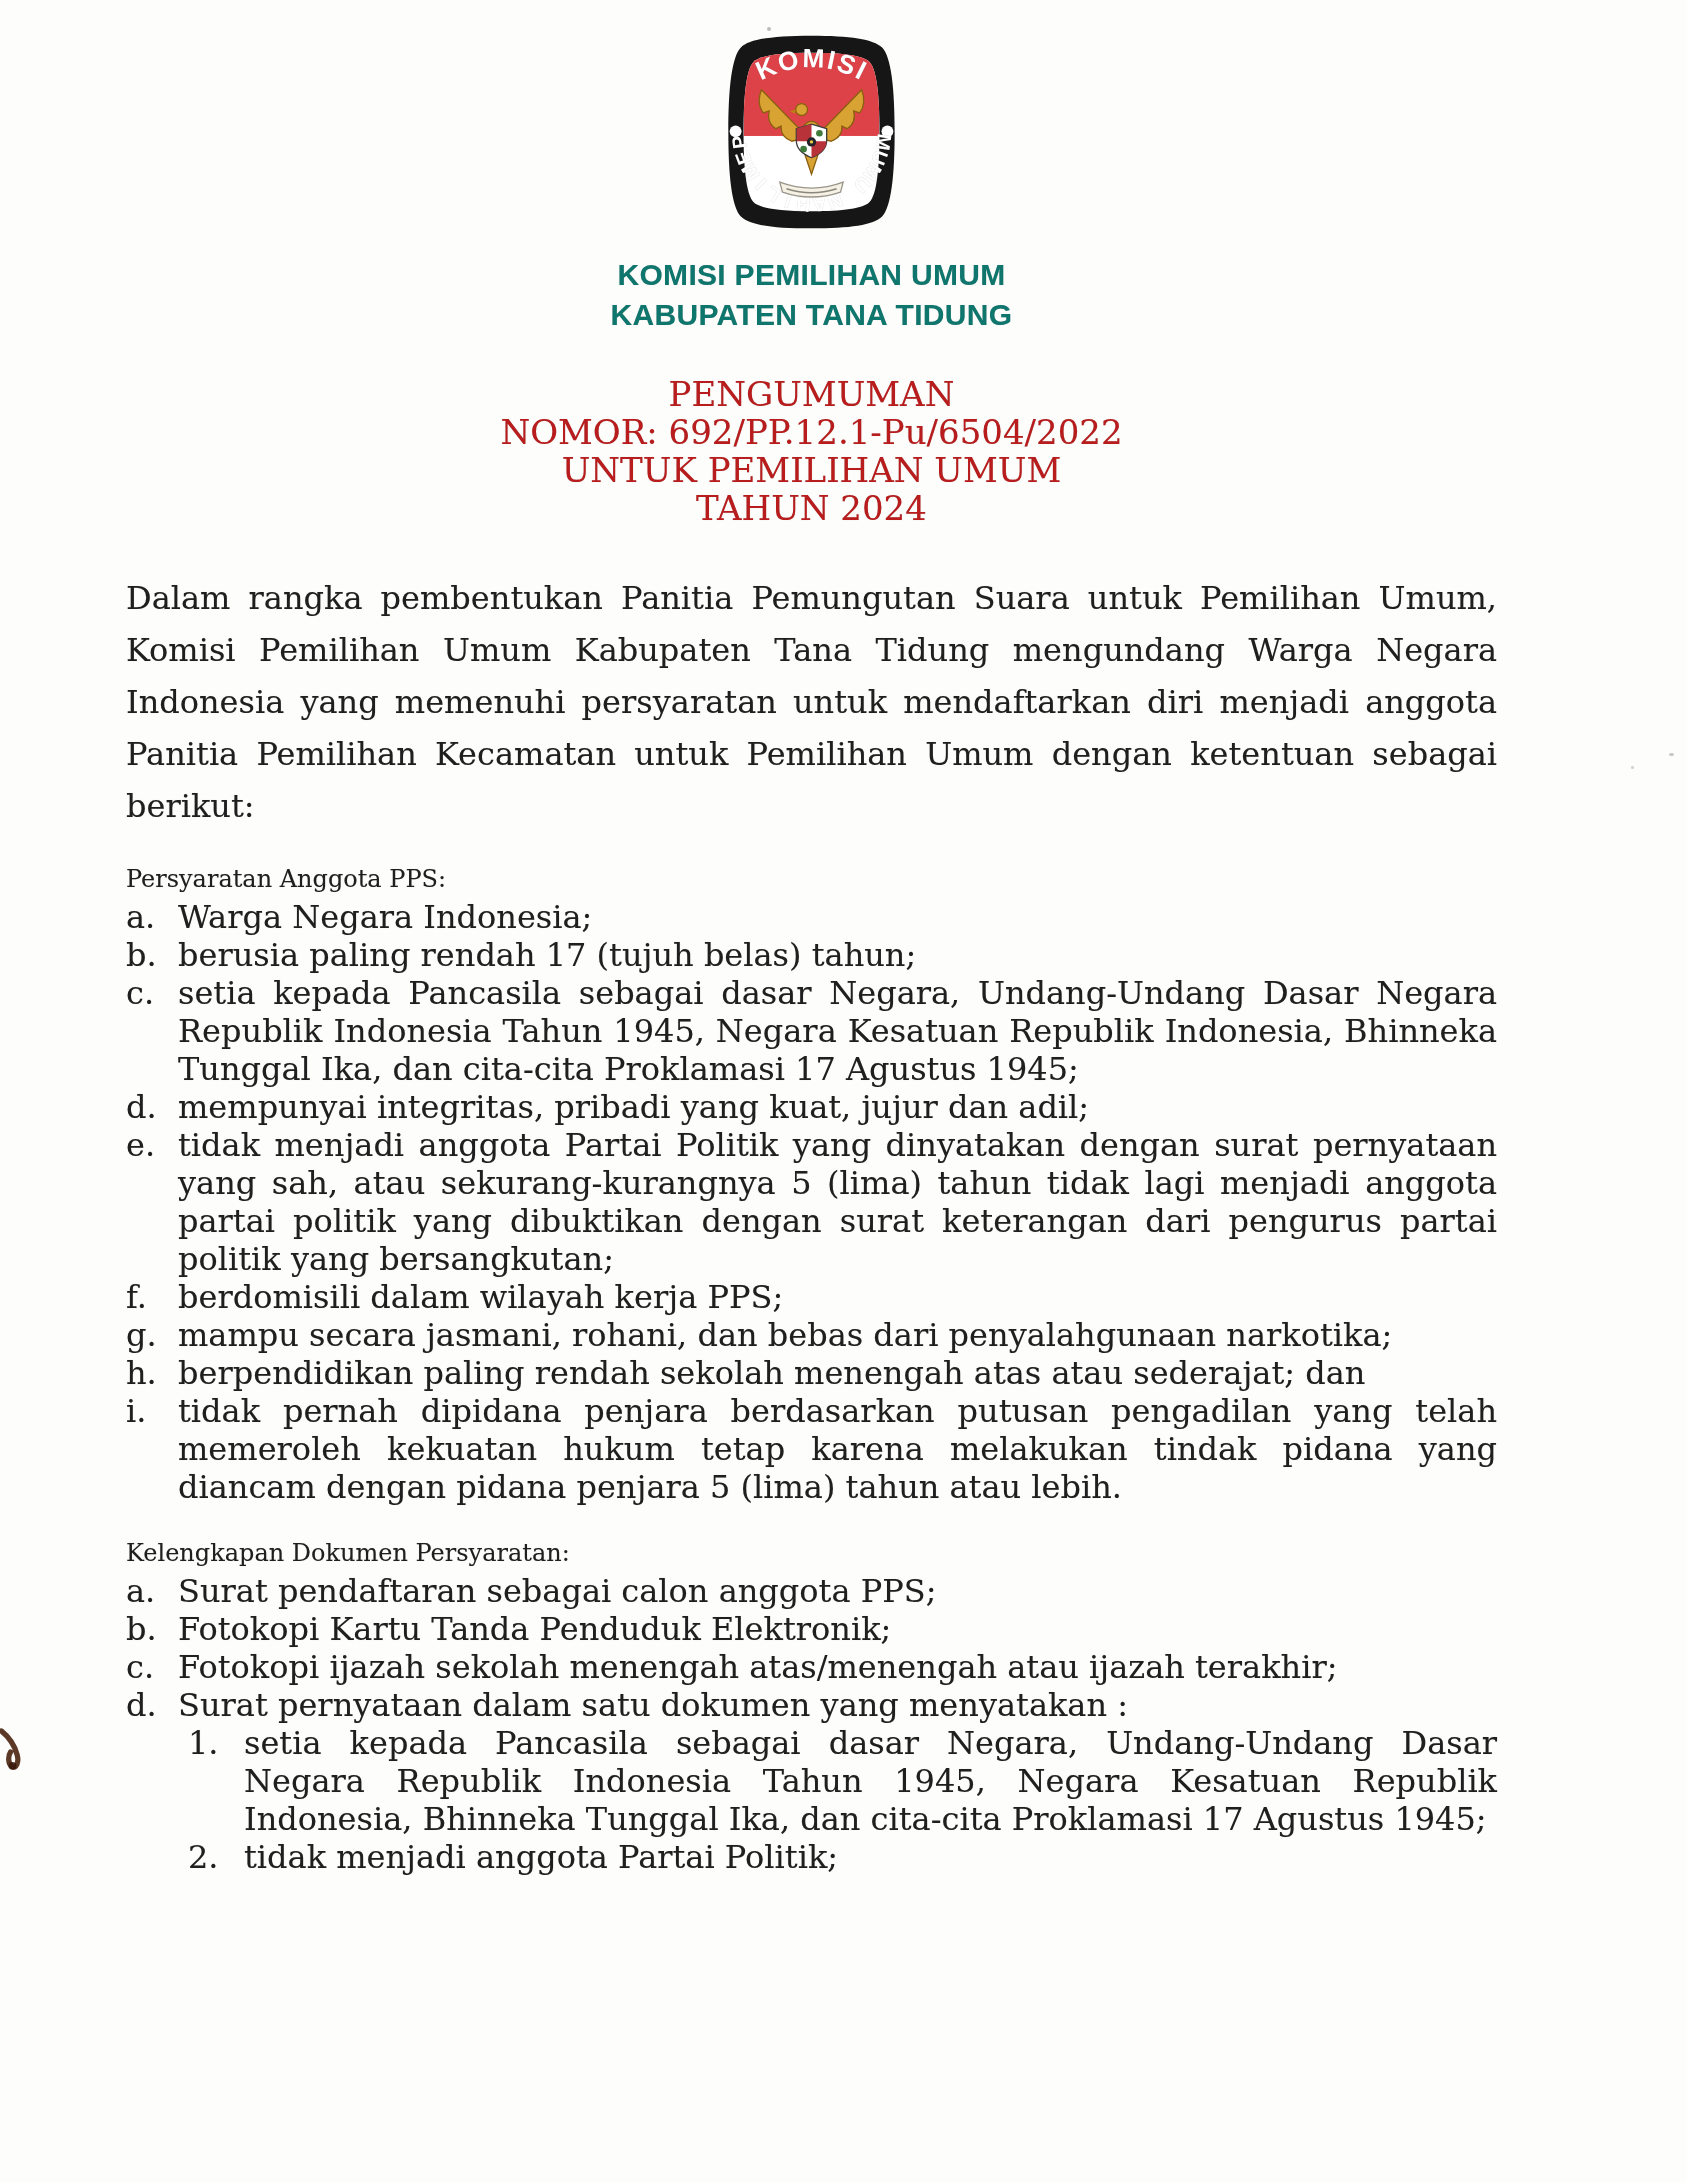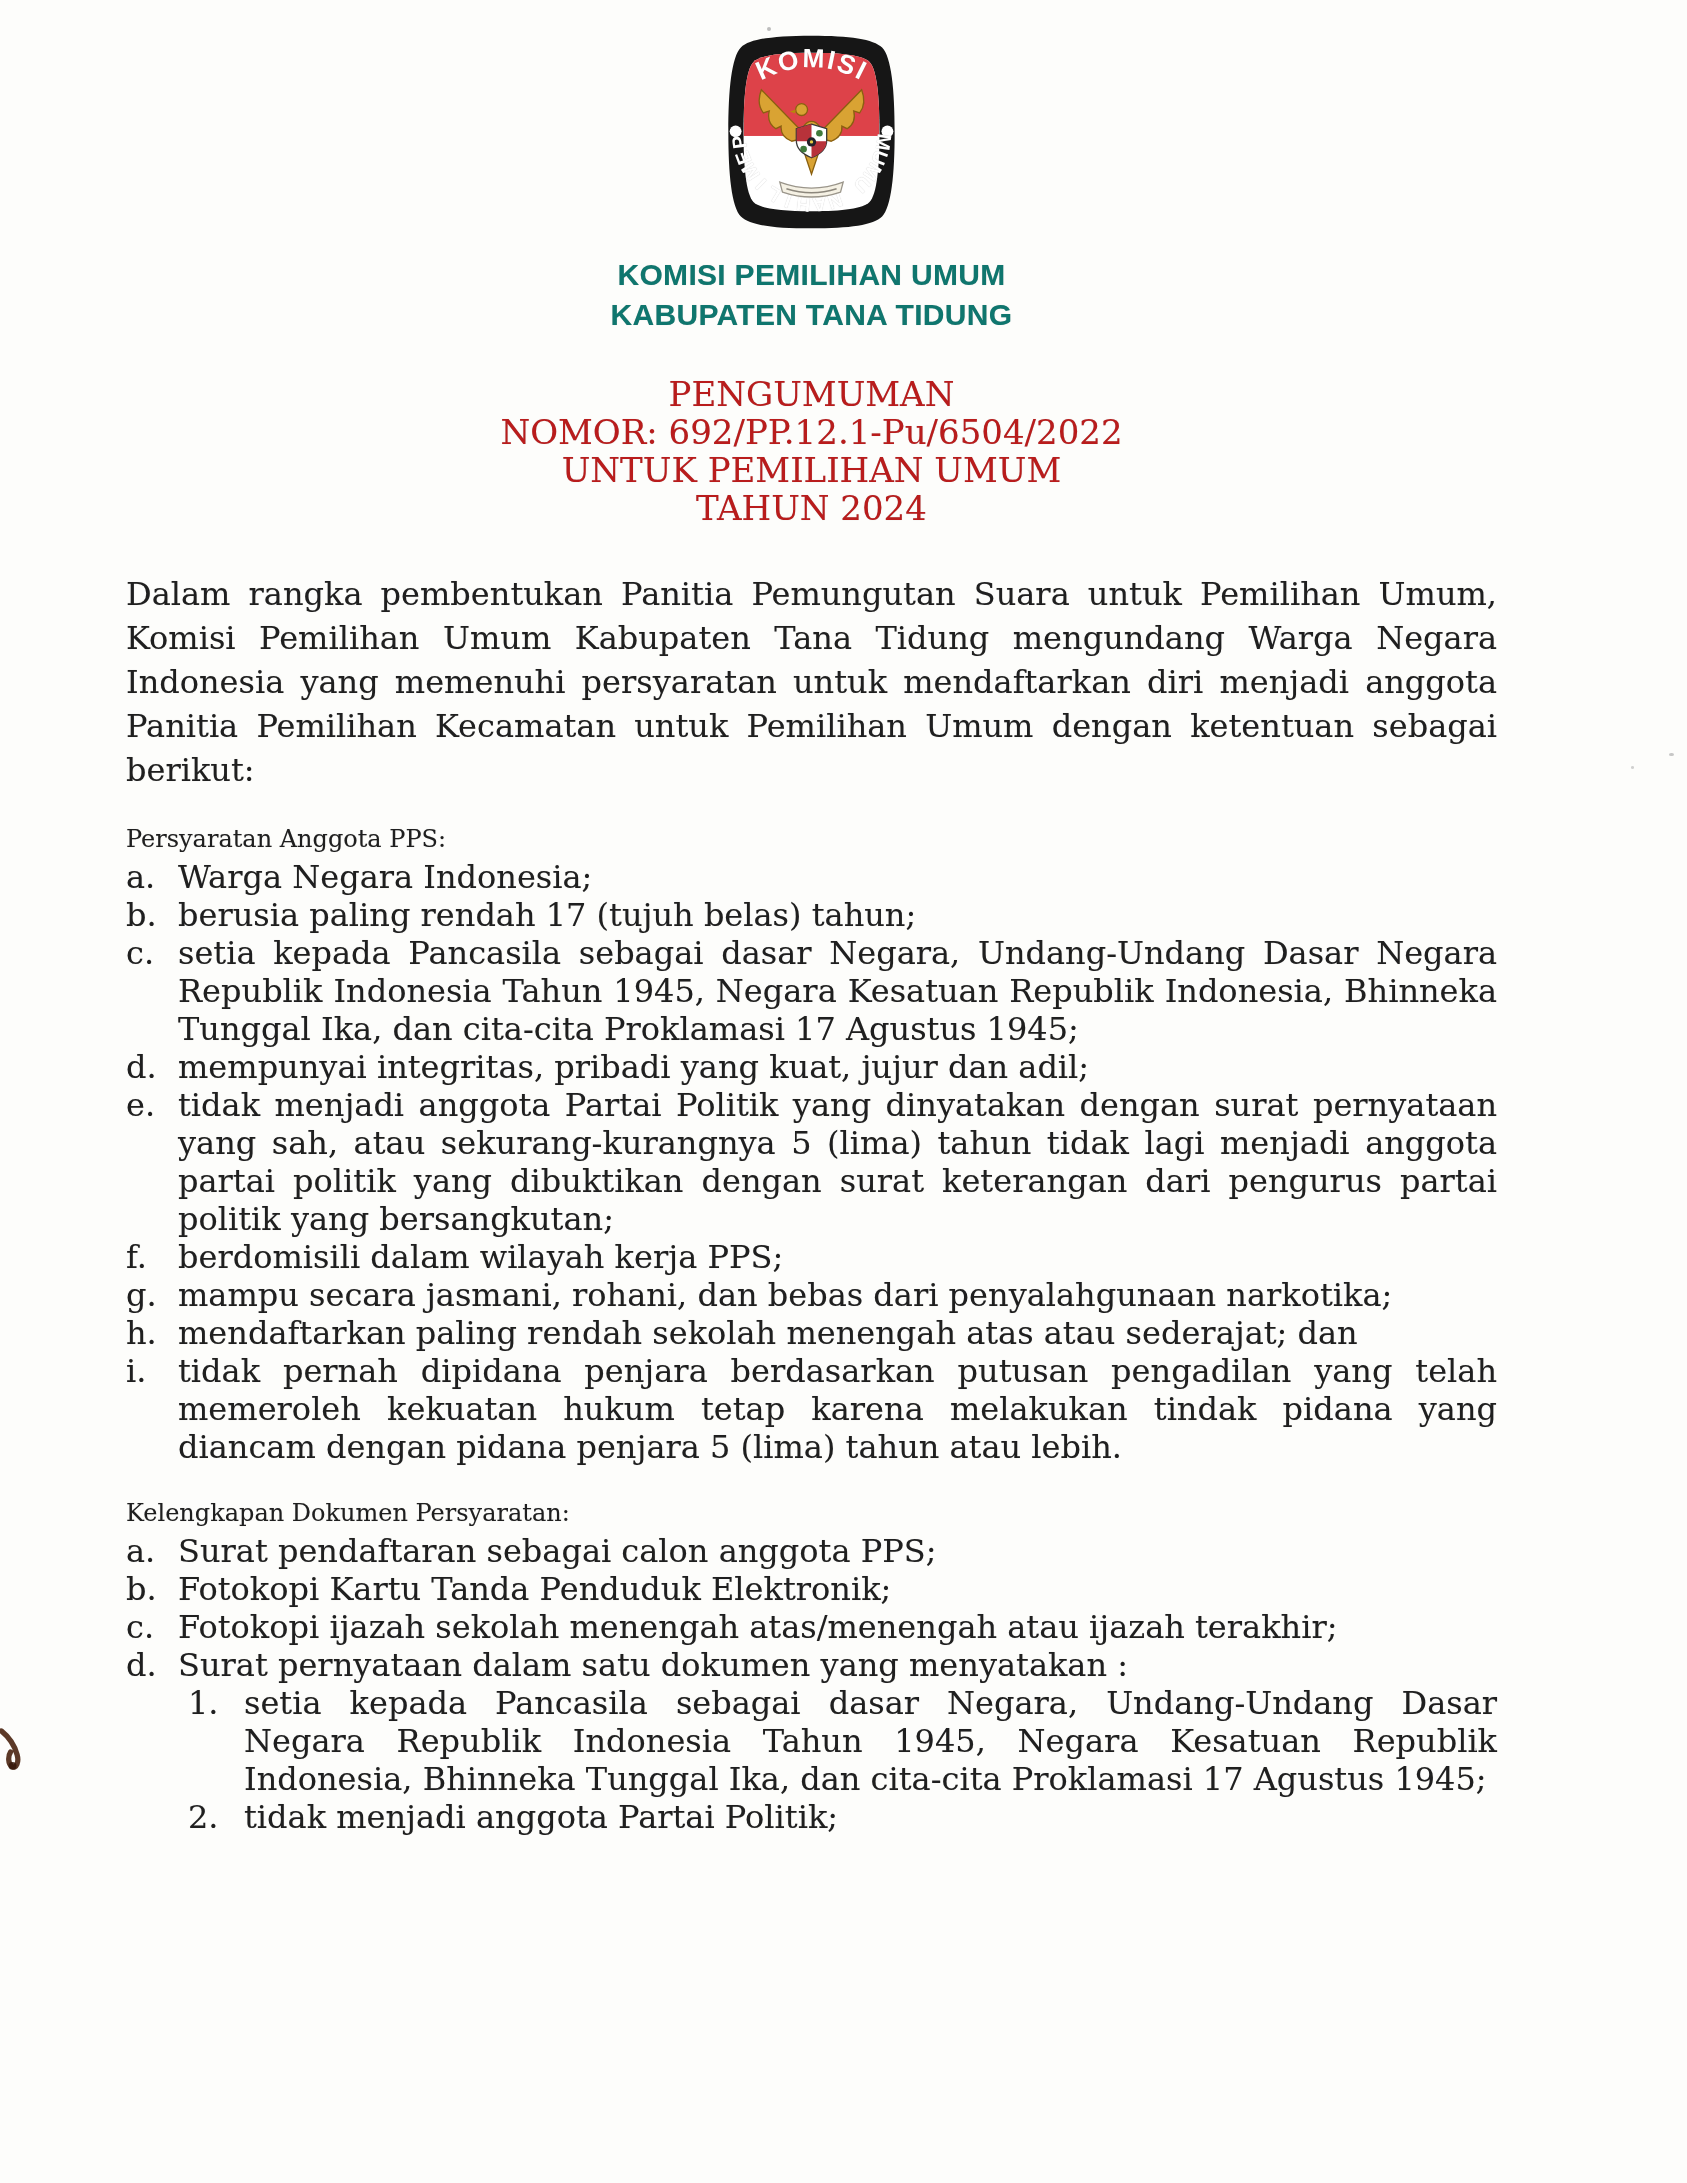--- a/index.html
+++ b/index.html
@@ -33,21 +33,21 @@
 
   .title-block {
     margin-top:40px;
     text-align:center;
     font-size:34px; line-height:38px;
     color:#b91c1c;
   }
 
   .para {
     margin:45px 0 0 0;
-    font-size:32px; line-height:44px;
+    font-size:32px; line-height:52px;
     text-align:justify;
   }
 
   .sect-heading {
     margin-top:28px;
     font-size:24px; line-height:38px;
   }
 
   .list { margin:0; }
   .li { display:flex; align-items:flex-start; }
@@ -186,21 +186,21 @@
       <div class="li">
         <span class="marker">f.</span>
         <span class="txt">berdomisili dalam wilayah kerja PPS;</span>
       </div>
       <div class="li">
         <span class="marker">g.</span>
         <span class="txt">mampu secara jasmani, rohani, dan bebas dari penyalahgunaan narkotika;</span>
       </div>
       <div class="li">
         <span class="marker">h.</span>
-        <span class="txt">mendaftarkan paling rendah sekolah menengah atas atau sederajat; dan</span>
+        <span class="txt">berpendidikan paling rendah sekolah menengah atas atau sederajat; dan</span>
       </div>
       <div class="li">
         <span class="marker">i.</span>
         <span class="txt">tidak pernah dipidana penjara berdasarkan putusan pengadilan yang telah memeroleh kekuatan hukum tetap karena melakukan tindak pidana yang diancam dengan pidana penjara 5 (lima) tahun atau lebih.</span>
       </div>
     </div>
 
     <div class="sect-heading">Kelengkapan Dokumen Persyaratan:</div>
     <div class="list">
       <div class="li">

